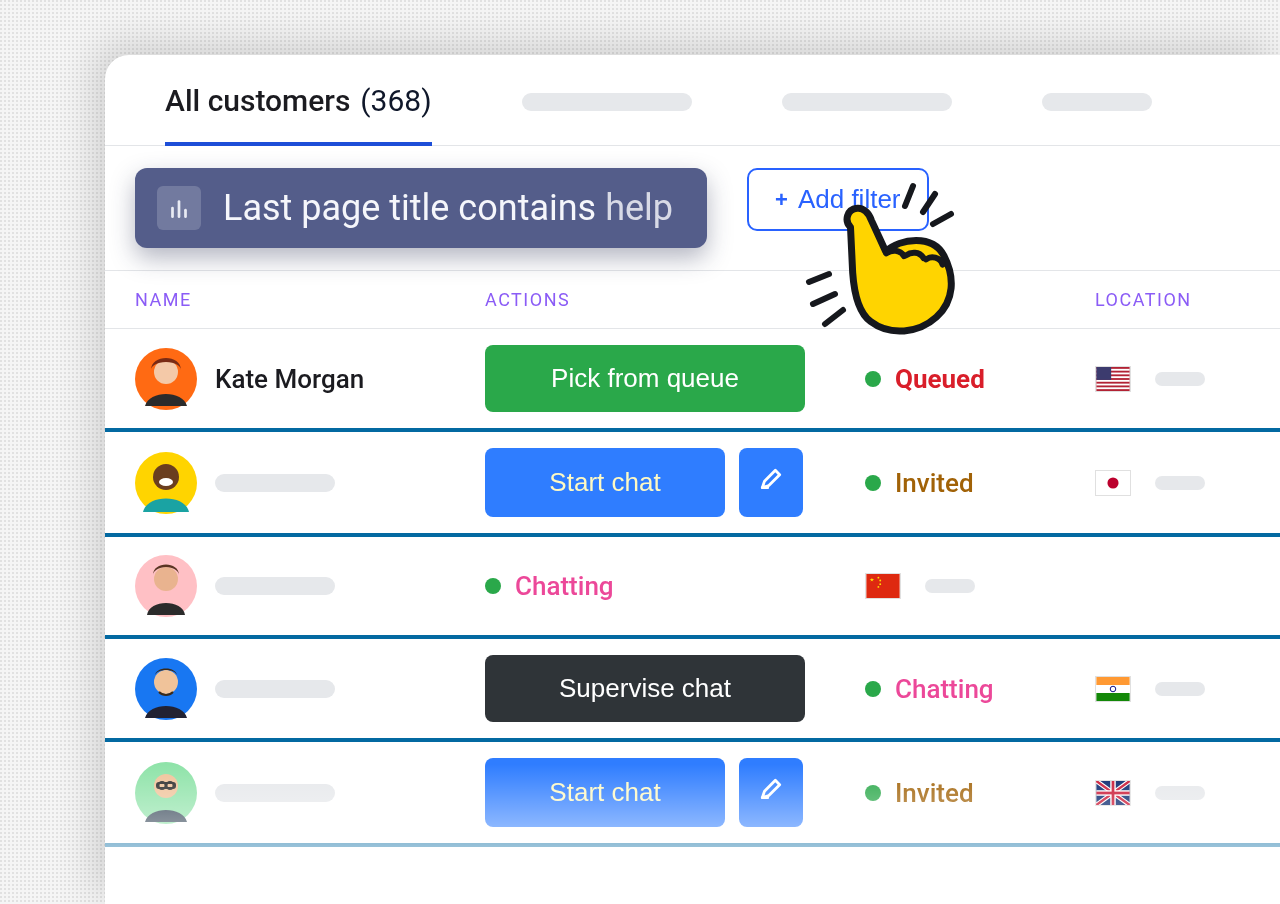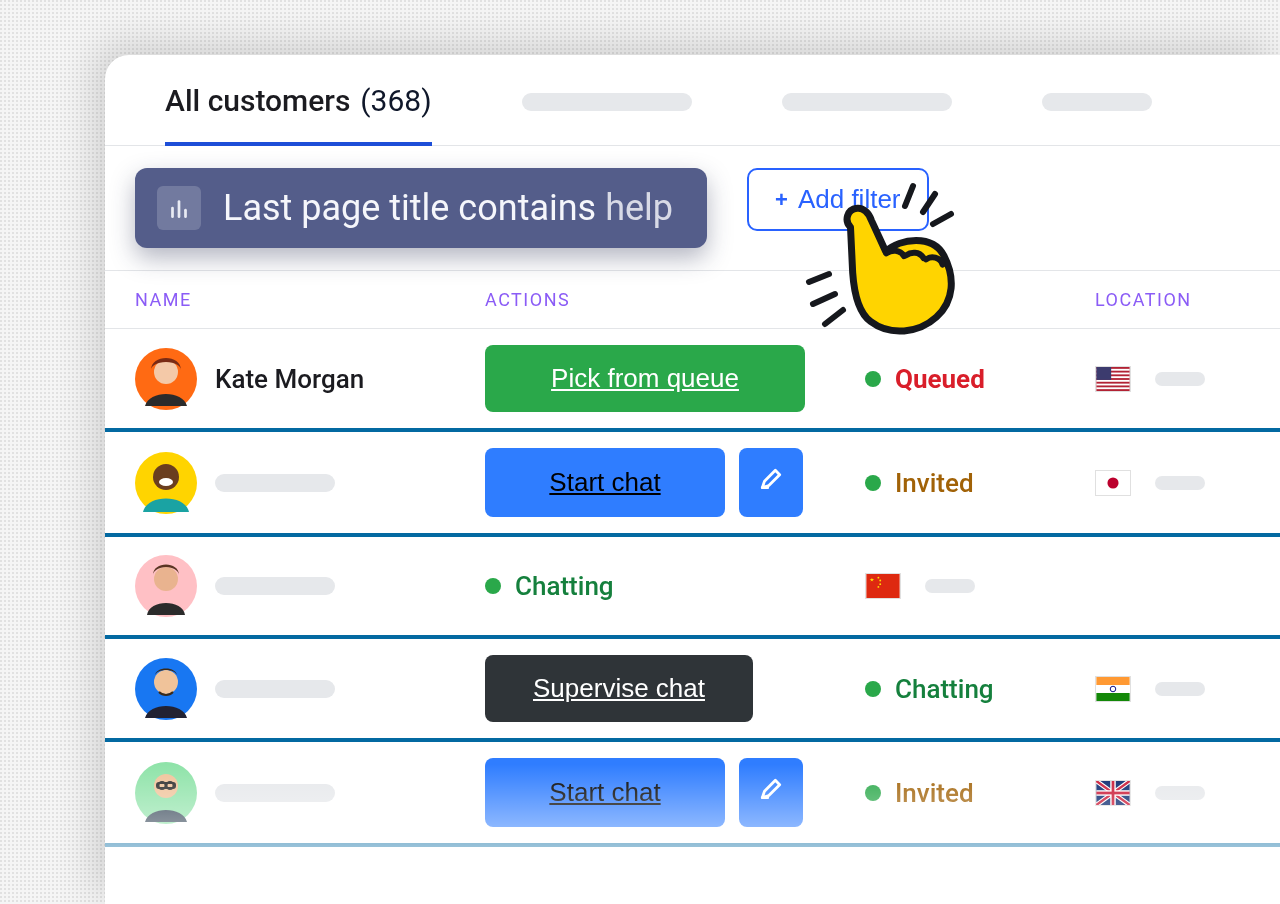--- a/index.html
+++ b/index.html
@@ -143,33 +143,32 @@
     .btn {
       font-size: 26px;
       padding: 18px 28px;
       border-radius: 8px;
       border: none;
       font-weight: 500;
       cursor: pointer;
       display: inline-flex;
       align-items: center;
       justify-content: center;
-      text-decoration: underline;
     }
     .btn.green { background: #2aa84a; color: #fff; width: 320px; }
-    .btn.blue { background: #2f7dff; color: #000000; }
+    .btn.blue { background: #2f7dff; color: #fef9c3; }
     .btn.blue.wide { width: 240px; }
     .btn.icon-only { width: 64px; padding: 18px 14px; }
     .btn.outline { background: white; color: #1b1b20; border: 1.5px solid #d7d9de; width: 320px; }
-    .btn.dark { background: #2f3438; color: #fff; width: 268px; }
+    .btn.dark { background: #2f3438; color: #fff; width: 320px; }
     .status-cell { display: flex; align-items: center; gap: 14px; font-size: 26px; font-weight: 500; }
     .dot { width: 16px; height: 16px; border-radius: 50%; background: #2aa84a; }
     .status-queued { color: #d91e2a; font-weight: 700; }
     .status-invited { color: #a16207; }
-    .status-chatting { color: #15803d; }
+    .status-chatting { color: #ec4899; }
     .loc-cell { display: flex; align-items: center; gap: 24px; }
     .flag { width: 36px; height: 26px; border: 1px solid #e0e0e0; display:block; }
     .loc-cell .placeholder-bar { width: 50px; height: 14px; }
     
     .fade {
       position: absolute;
       left: 0; right: 0; bottom: 0;
       height: 140px;
       background: linear-gradient(to bottom, rgba(255,255,255,0), rgba(255,255,255,1));
       pointer-events: none;

